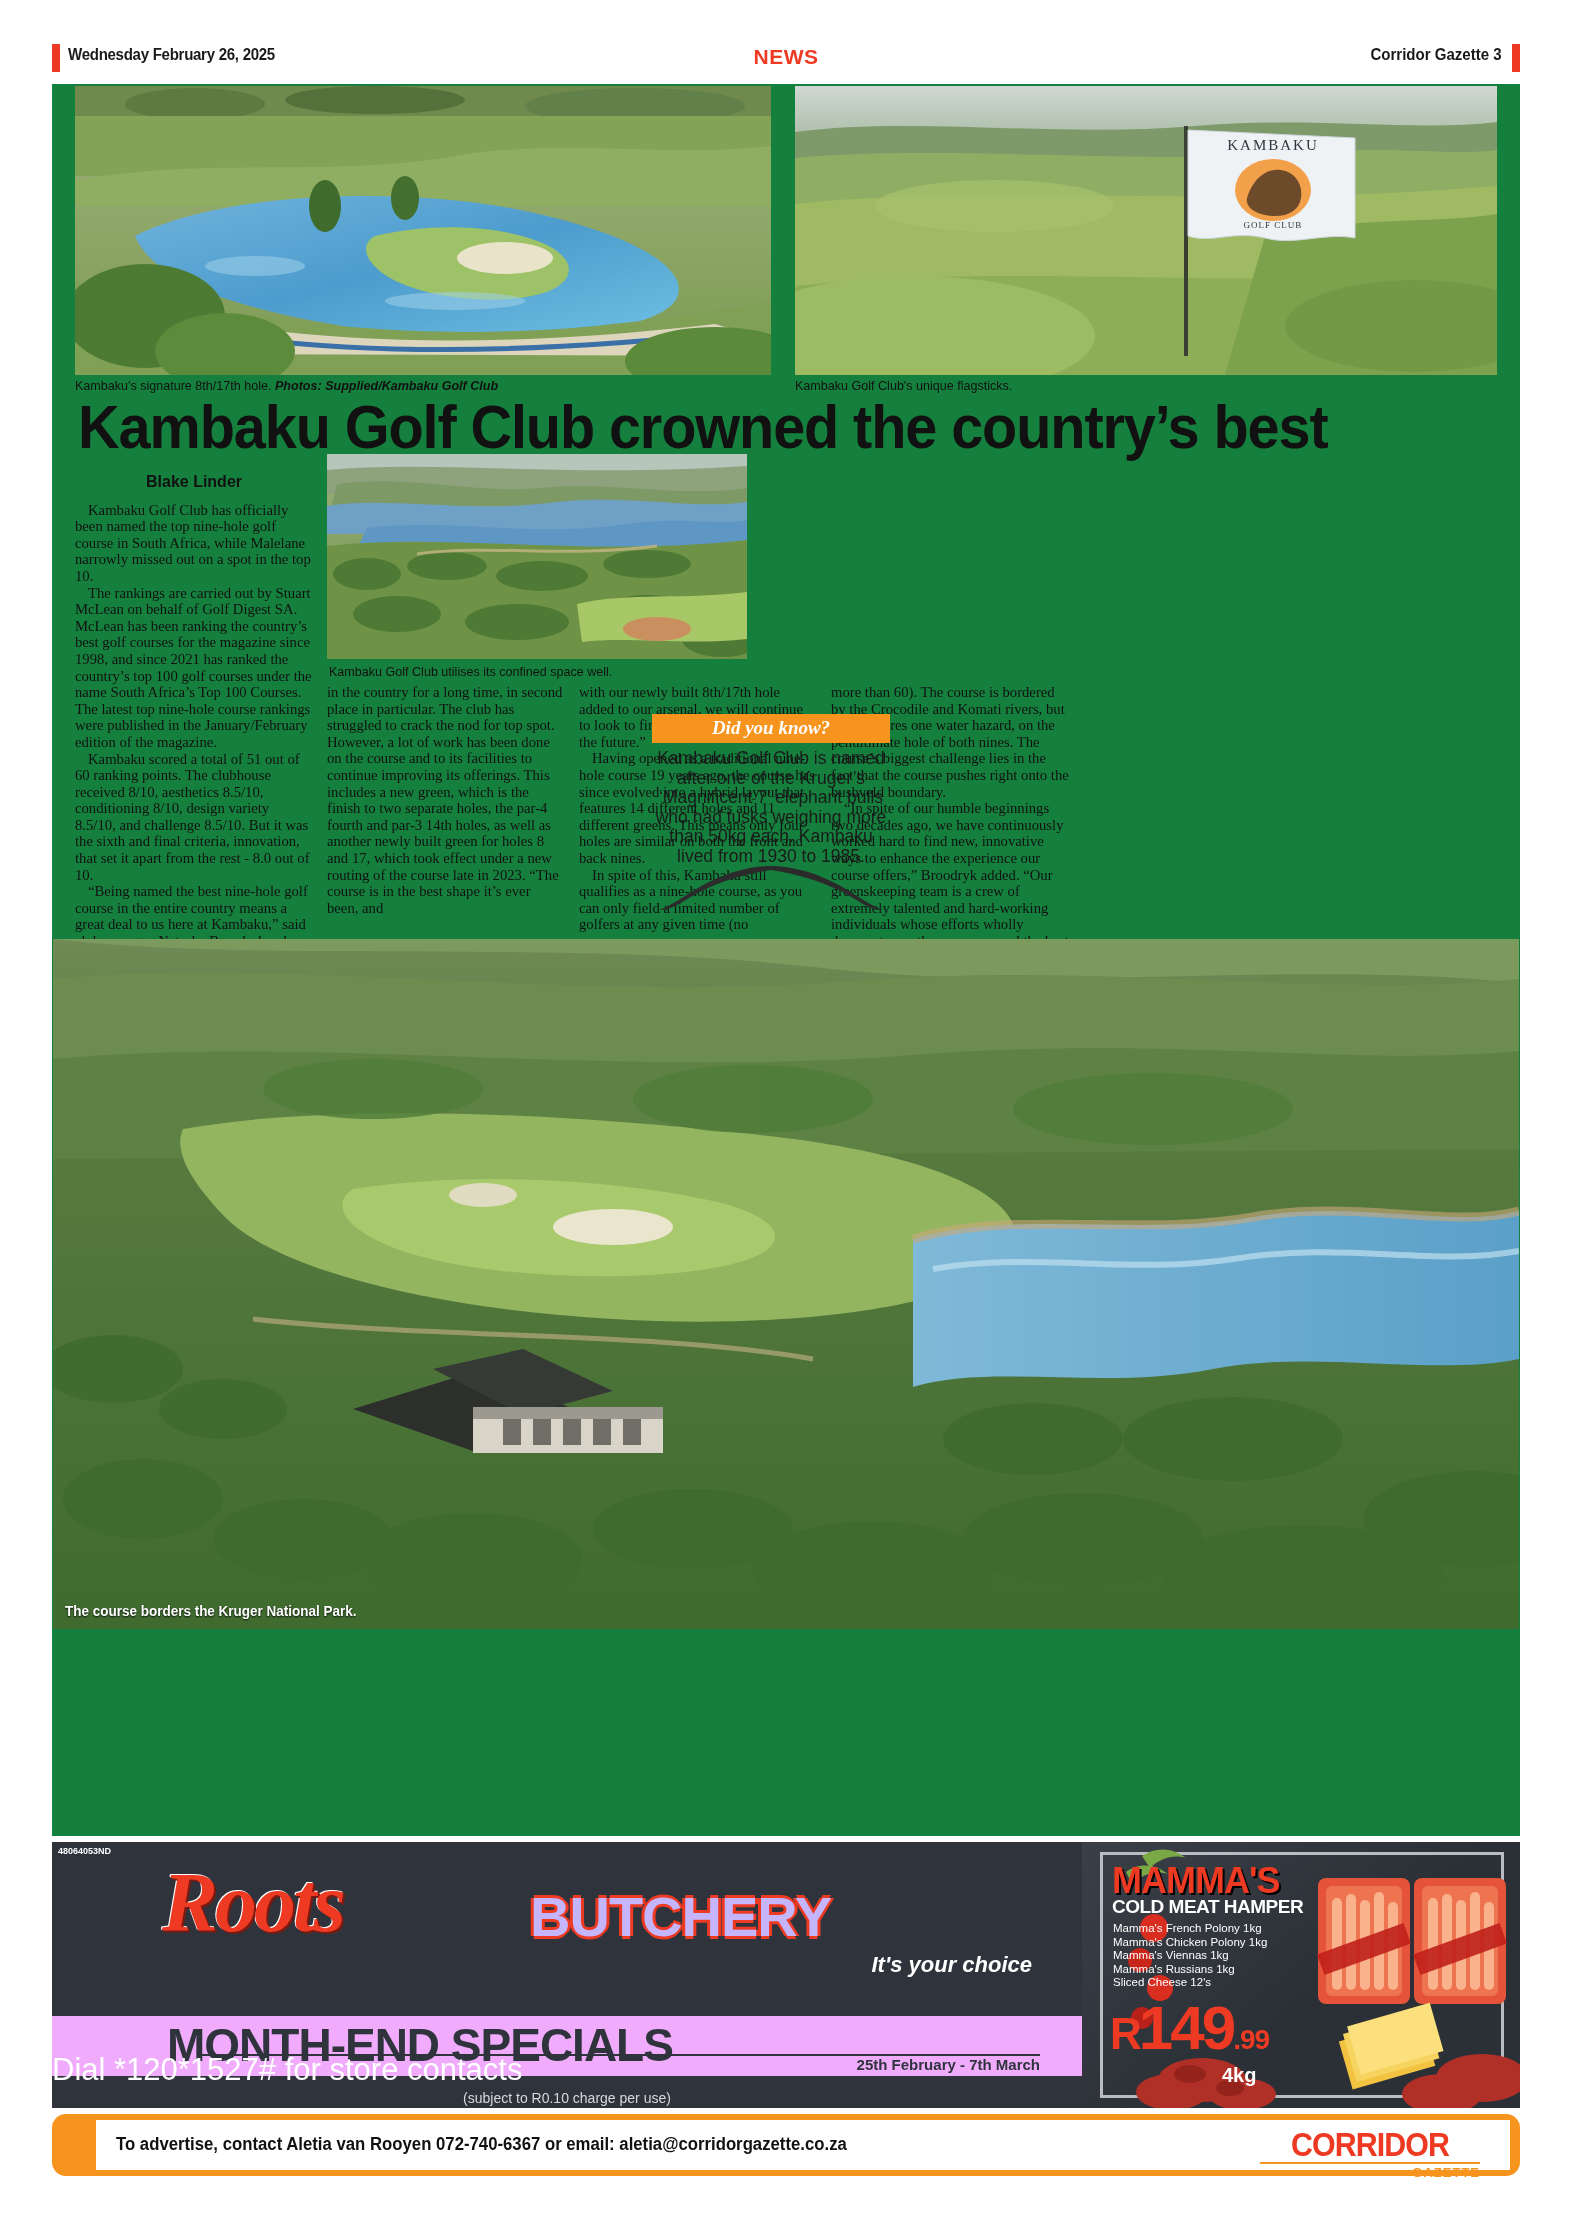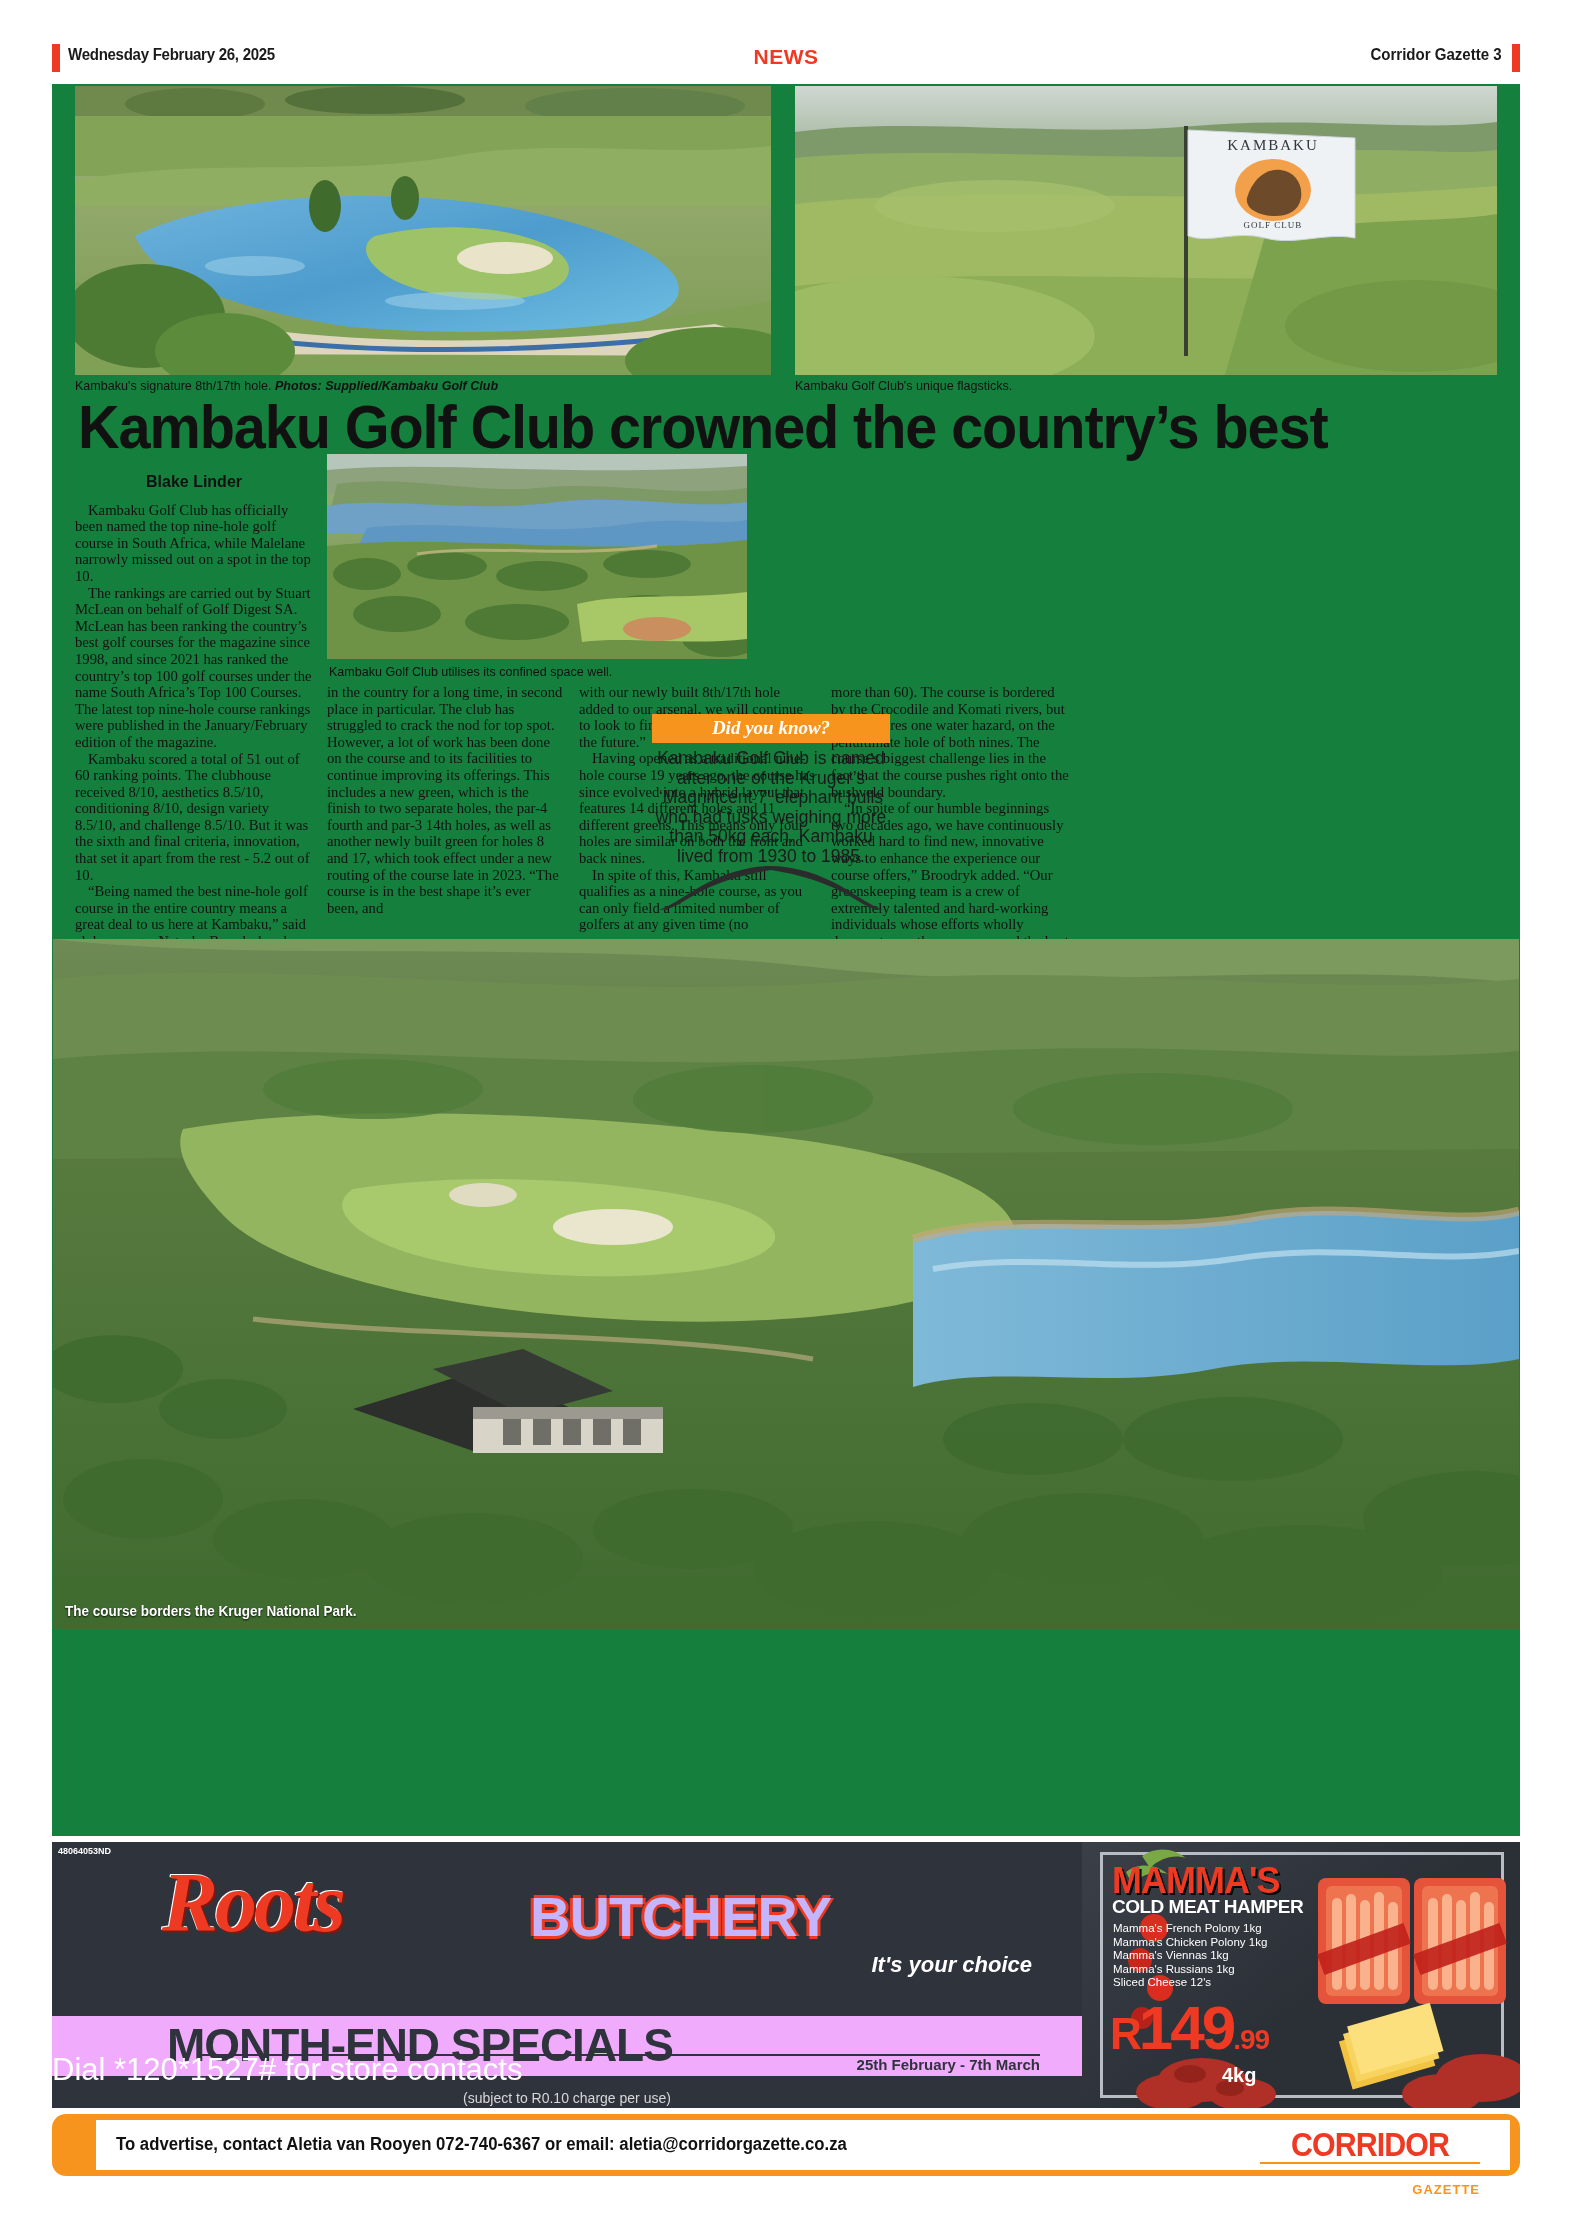--- a/index.html
+++ b/index.html
@@ -106,21 +106,21 @@
 
   
   .advstrip{position:absolute;left:52px;top:2114px;width:1468px;height:62px;background:#f7941e;border-radius:14px;}
   .advstrip-inner{position:absolute;left:44px;top:6px;right:10px;bottom:6px;background:#ffffff;}
   .advtext{position:absolute;left:20px;top:14px;font-family:"Liberation Sans",sans-serif;font-weight:bold;
     font-size:18px;color:#111;transform:scaleX(.93);transform-origin:left top;}
   .corridor-logo{position:absolute;right:30px;top:6px;width:220px;text-align:center;}
   .corridor-logo .c1{font-family:"Liberation Sans",sans-serif;font-weight:bold;font-size:33px;color:#ee3a23;
     letter-spacing:-1px;transform:scaleX(.92);display:block;}
   .corridor-logo .c2{font-family:"Liberation Sans",sans-serif;font-weight:bold;font-size:13px;color:#f7941e;
-    letter-spacing:1px;display:block;border-top:2px solid #f7941e;margin-top:-2px;padding-top:18px;text-align:right;}
+    letter-spacing:1px;display:block;border-top:2px solid #f7941e;margin-top:-2px;padding-top:1px;text-align:right;}
 </style>
 </head>
 <body>
 
 <div class="page">
 
   <div class="masthead">
     <div class="mast-bar l"></div>
     <div class="mast-bar r"></div>
     <div class="mast-date">Wednesday February 26, 2025</div>
@@ -236,21 +236,21 @@
         <ellipse cx="330" cy="175" rx="34" ry="12" fill="#c98f5e"></ellipse>
         <path d="M90,100 C160,90 240,104 330,92" stroke="#cdb98a" stroke-width="3" fill="none" opacity=".7"></path>
       </svg>
     </div>
     <div class="cap cap-mid">Kambaku Golf Club utilises its confined space well.</div>
 
     <div class="col col1">
       <div class="byline">Blake Linder</div>
       <p>Kambaku Golf Club has officially been named the top nine-hole golf course in South Africa, while Malelane narrowly missed out on a spot in the top 10.</p>
       <p>The rankings are carried out by Stuart McLean on behalf of Golf Digest SA. McLean has been ranking the country’s best golf courses for the magazine since 1998, and since 2021 has ranked the country’s top 100 golf courses under the name South Africa’s Top 100 Courses. The latest top nine-hole course rankings were published in the January/February edition of the magazine.</p>
-      <p>Kambaku scored a total of 51 out of 60 ranking points. The clubhouse received 8/10, aesthetics 8.5/10, conditioning 8/10, design variety 8.5/10, and challenge 8.5/10. But it was the sixth and final criteria, innovation, that set it apart from the rest - 5.2 out of 10.</p>
+      <p>Kambaku scored a total of 51 out of 60 ranking points. The clubhouse received 8/10, aesthetics 8.5/10, conditioning 8/10, design variety 8.5/10, and challenge 8.5/10. But it was the sixth and final criteria, innovation, that set it apart from the rest - 8.0 out of 10.</p>
       <p>“Being named the best nine-hole golf course in the entire country means a great deal to us here at Kambaku,” said club manager Natasha Broodryk, who took over the reins in November last year. “We have always been among the best, frequently appearing inside the top 10 over the years.”</p>
       <p>Having opened in 2006, Kambaku has been inside the top 10 nine-hole courses</p>
     </div>
 
     <div class="col col2">
       <p class="noind">in the country for a long time, in second place in particular. The club has struggled to crack the nod for top spot. However, a lot of work has been done on the course and to its facilities to continue improving its offerings. This includes a new green, which is the finish to two separate holes, the par-4 fourth and par-3 14th holes, as well as another newly built green for holes 8 and 17, which took effect under a new routing of the course late in 2023. “The course is in the best shape it’s ever been, and</p>
     </div>
 
     <div class="col col3">
       <p class="noind">with our newly built 8th/17th hole added to our arsenal, we will continue to look to find new ways to grow into the future.”</p>

